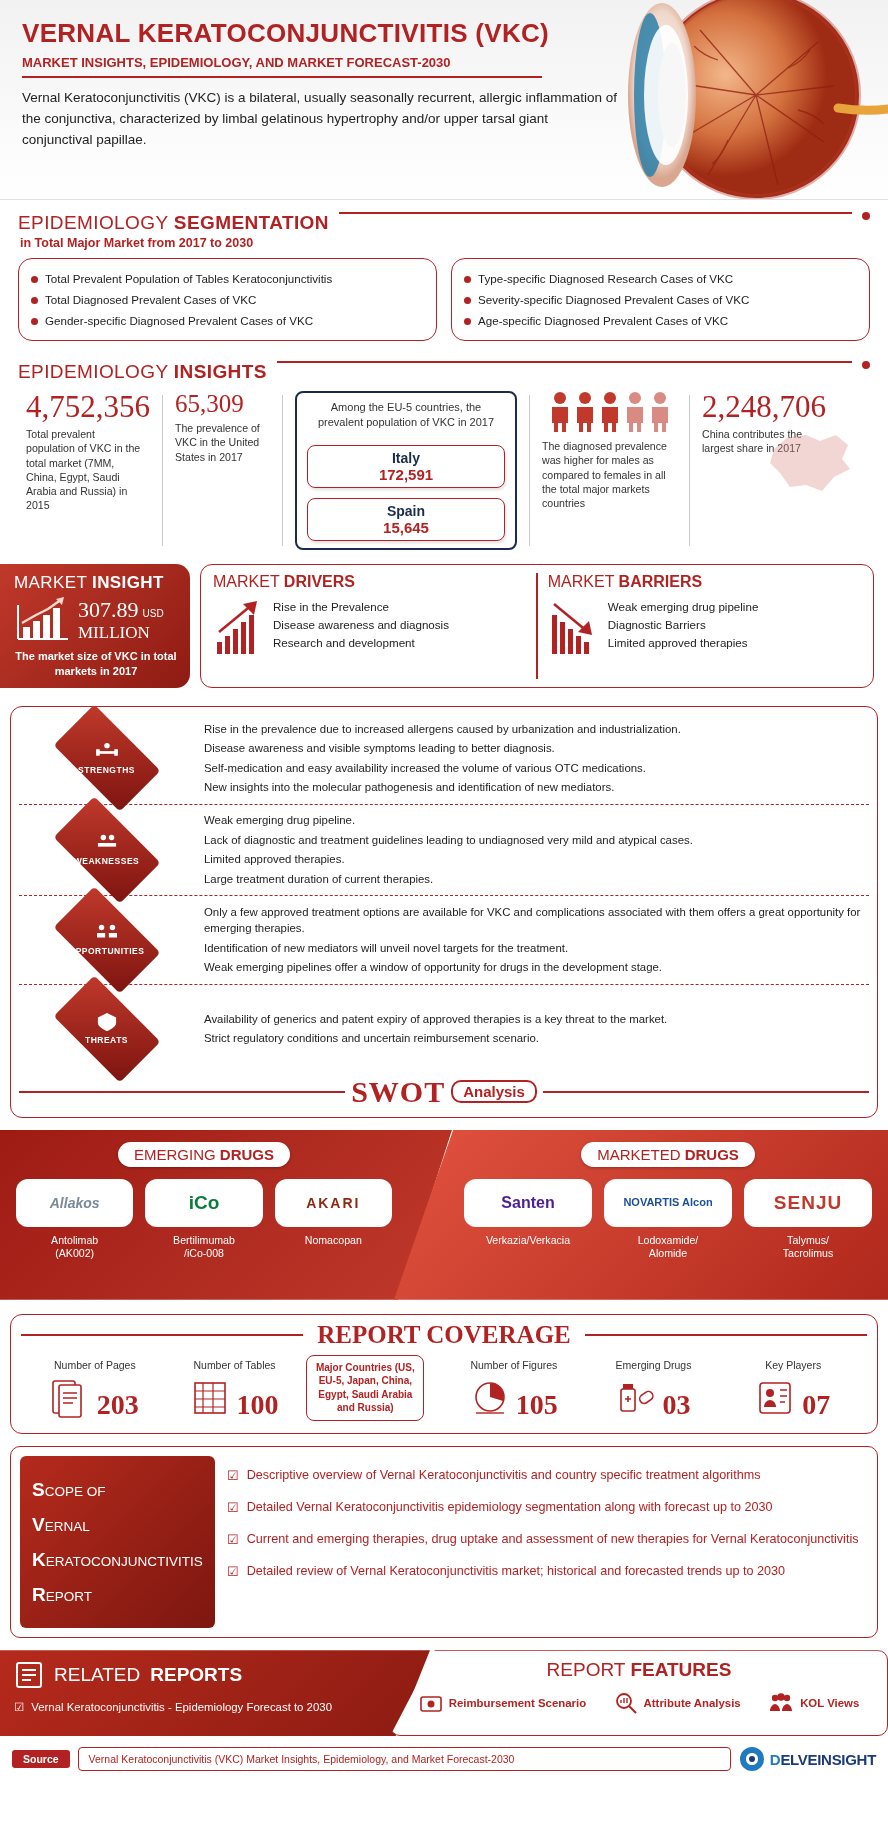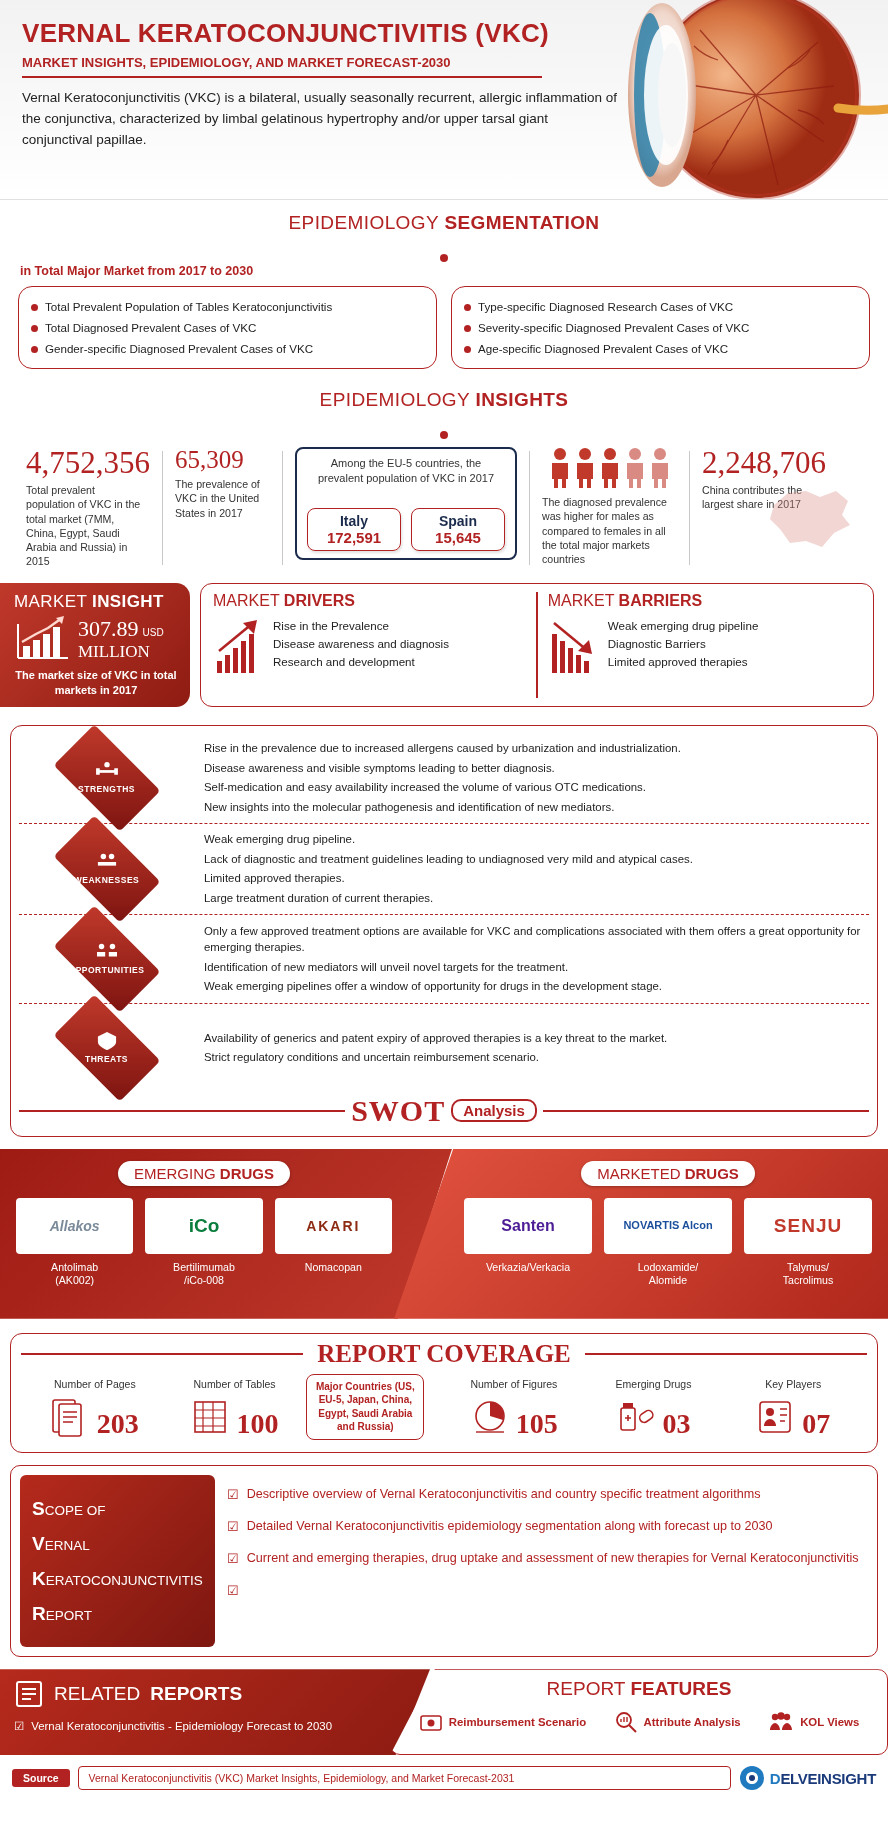--- a/index.html
+++ b/index.html
@@ -37,21 +37,21 @@
   }
   .header-desc {
     font-size: 13.5px; line-height: 1.55; color: #222; width: 600px;
   }
   .eye-wrap {
     position: absolute; right: -30px; top: -10px; width: 330px; height: 220px;
   }
 
   
   .sec-head {
-    display: flex; align-items: center; gap: 10px; padding: 0 18px; flex-direction: column;
+    display: flex; gap: 10px; padding: 0 18px;
   }
   .sec-title { font-size: 19px; color: #b22222; letter-spacing: .4px; white-space: nowrap;}
   .sec-title b { font-weight: bold; }
   .sec-title .light { font-weight: normal; }
   .sec-line { flex: 1; height: 2px; background: #b22222; }
   .sec-dot { width: 8px; height: 8px; background: #b22222; border-radius: 50%; }
 
   
   .epi-seg { padding: 12px 0 6px 0; }
   .epi-seg-sub {
@@ -77,21 +77,21 @@
   .big-num {
     font-family: "Liberation Serif", serif; font-size: 31px; color: #b22222; line-height: 1;
   }
   .big-num.sm { font-size: 25px; }
   .ins-text { font-size: 10.6px; color: #333; line-height: 1.35; margin-top: 5px; width: 118px; }
   .eu-box {
     border: 2px solid #1b2b4b; border-radius: 8px; padding: 7px 10px; width: 222px;
     background:#fff;
   }
   .eu-title { font-size: 11px; color: #333; text-align: center; line-height: 1.35; }
-  .eu-pills { display: flex; gap: 10px; margin-top: 22px; }
+  .eu-pills { display: flex; gap: 10px; margin-top: 15px; flex-direction: column; }
   .eu-pill {
     flex: 1; border: 1.5px solid #b22222; border-radius: 8px; text-align: center;
     padding: 4px 2px; box-shadow: 1px 2px 3px rgba(0,0,0,.12);
   }
   .eu-pill .c { font-size: 14px; font-weight: bold; color: #1b2b4b; }
   .eu-pill .v { font-size: 15px; color: #b22222; font-weight: bold; }
   .people { display: flex; gap: 3px; justify-content: center; }
   .gender-text { font-size: 10.6px; color: #333; line-height: 1.35; margin-top: 6px; width: 135px; }
   .china-cell { text-align: left; position: relative; width: 165px; }
 
@@ -162,21 +162,21 @@
   }
   .drug-title {
     background: #fff; color: #b22222; font-size: 15px; border-radius: 16px;
     padding: 4px 16px; display: inline-block; font-weight: normal; box-shadow: 0 1px 3px rgba(0,0,0,.3);
   }
   .drug-title b { font-weight: bold; }
   .drug-title-wrap { text-align: center; }
   .drug-cards { display: flex; gap: 12px; margin-top: 12px; }
   .drug-card { flex: 1; text-align: center; }
   .drug-logo {
-    background: #fff; border-radius: 4px; height: 56px; display: flex;
+    background: #fff; border-radius: 12px; height: 48px; display: flex;
     align-items: center; justify-content: center; font-weight: bold;
     font-size: 14px; color: #1b3a7a; overflow: hidden;
   }
   .drug-name { font-size: 10.6px; margin-top: 7px; line-height: 1.3; color: #fff; }
 
   
   .cov { border: 1.5px solid #b22222; border-radius: 12px; margin: 14px 10px 0 10px; padding: 6px 10px 12px 10px; }
   .cov-head { display: flex; align-items: center; gap: 14px; }
   .cov-head .l { flex: 1; height: 2px; background: #b22222; }
   .cov-title { font-family:"Liberation Serif",serif; font-size: 25px; color: #b22222; font-weight: bold; white-space: nowrap;}
@@ -703,20 +703,21 @@
       <div class="scope-item">
           <span class="scope-chk">☑</span>
           <span>Detailed Vernal Keratoconjunctivitis epidemiology segmentation along with forecast up to 2030</span>
         </div>
       <div class="scope-item">
           <span class="scope-chk">☑</span>
           <span>Current and emerging therapies, drug uptake and assessment of new therapies for Vernal Keratoconjunctivitis</span>
         </div>
       <div class="scope-item">
           <span class="scope-chk">☑</span>
+          <span>Detailed review of Vernal Keratoconjunctivitis market; historical and forecasted trends up to 2030</span>
         </div>
     </div>
   </div>
 
   <div class="rel-band">
     <div class="rel-left">
       <div class="rel-title">
         <svg width="30" height="30" viewBox="0 0 30 30">
           <rect x="3" y="3" width="24" height="24" rx="2" fill="none" stroke="#fff" stroke-width="2"></rect>
           <path d="M8 10h14M8 15h14M8 20h9" stroke="#fff" stroke-width="1.8"></path>
@@ -758,21 +759,21 @@
             <path d="M2 20c0-4 3-7 5-7s5 3 5 7zM14 20c0-4 3-7 5-7s5 3 5 7z" fill="#b22222"></path>
           </svg>
           <span>KOL Views</span>
         </div>
       </div>
     </div>
   </div>
 
   <div class="src-bar">
     <div class="src-tag">Source</div>
-    <div class="src-box">Vernal Keratoconjunctivitis (VKC) Market Insights, Epidemiology, and Market Forecast-2031</div>
+    <div class="src-box">Vernal Keratoconjunctivitis (VKC) Market Insights, Epidemiology, and Market Forecast-2030</div>
     <div class="logo-box">
       <svg width="26" height="26" viewBox="0 0 26 26">
         <circle cx="13" cy="13" r="12" fill="#1f7ac0"></circle>
         <path d="M7 13c0-4 3-6 6-6s6 2 6 6-3 6-6 6-6-2-6-6z" fill="#fff"></path>
         <circle cx="13" cy="13" r="3" fill="#1b3a7a"></circle>
       </svg>
       <div class="logo-text">
         <span class="d">D</span><span>ELVEINSIGHT</span>
       </div>
     </div>

